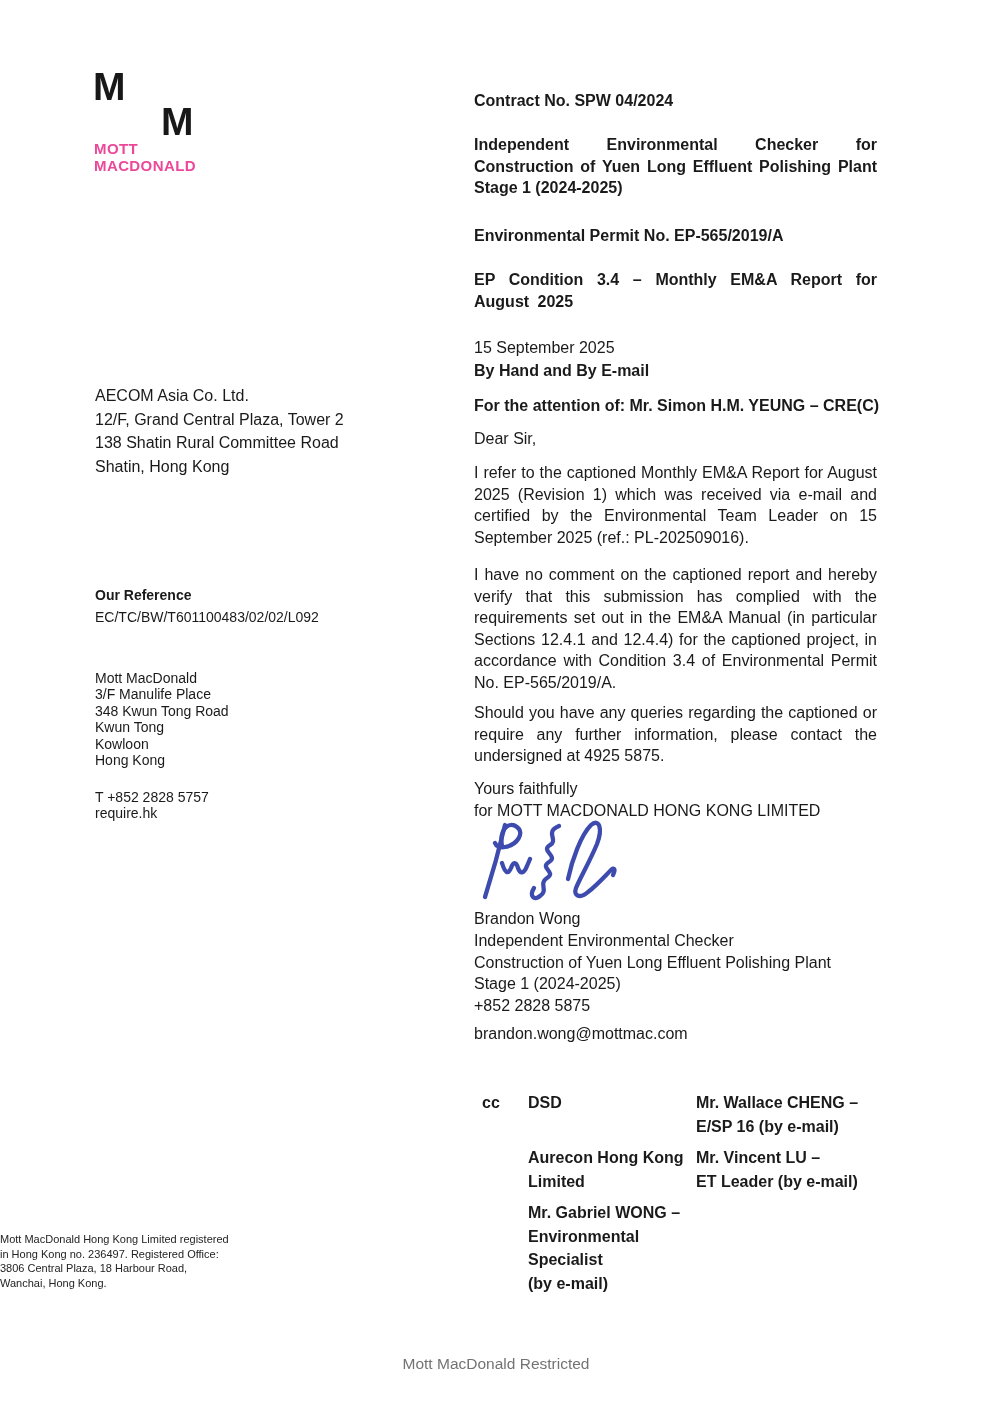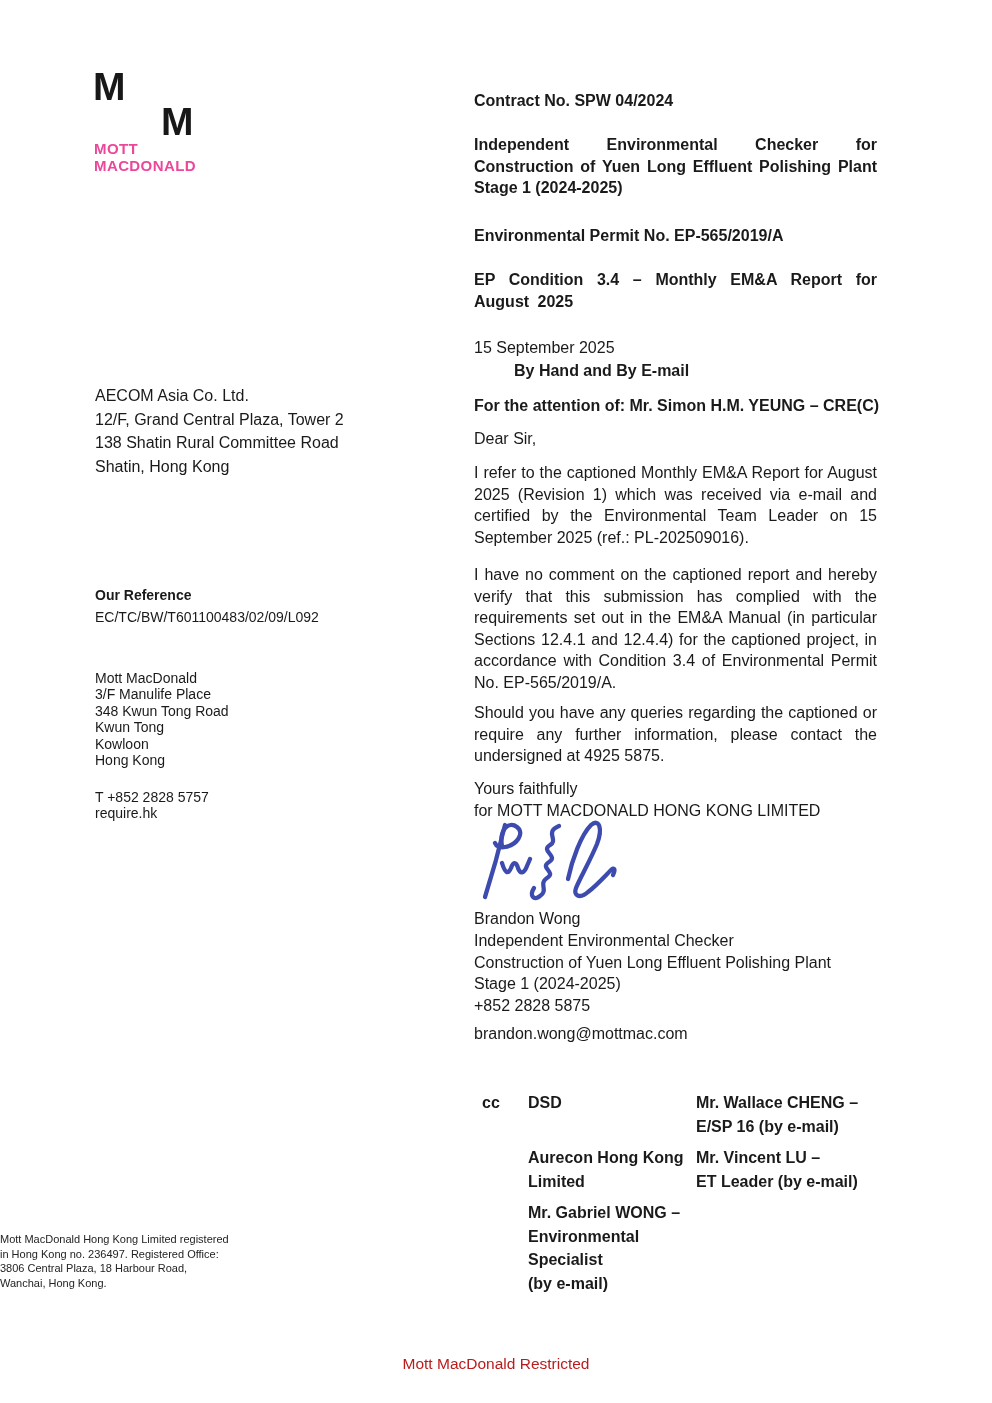--- a/index.html
+++ b/index.html
@@ -29,59 +29,59 @@
   #contact{top:789px;font-size:14px;line-height:16.4px;}
   #regnote{top:1232px;width:230px;font-size:11px;line-height:14.6px;color:#232323;}
 
   
   .rightblk{left:474px;width:403px;font-size:16px;line-height:21.5px;}
   #contract{top:90px;}
   #title{top:134px;}
   #permit{top:225px;}
   #subject{top:269px;word-spacing:4px;}
   #date{top:337px;}
-  #delivery{top:360px;margin-left:40px;}
+  #delivery{top:360px;}
   #attention{top:395px;}
   #salutation{top:428px;}
   #p1{top:462px;}
   #p2{top:564px;}
   #p3{top:702px;}
   #closing{top:778px;}
   #onbehalf{top:800px;}
   #signature-wrap{left:472px;top:816px;width:150px;height:94px;}
   #signer{top:908px;line-height:21.8px;}
   #email{top:1023px;}
 
   
   #cc{left:482px;top:1091px;font-size:16px;line-height:23.5px;display:grid;
       grid-template-columns:46px 168px 205px;row-gap:8px;font-weight:bold;}
   #cc .cell{white-space:pre-line;}
 
-  #restricted{left:0;top:1355px;width:992px;text-align:center;font-size:15.5px;color:#b91c1c;}
+  #restricted{left:0;top:1355px;width:992px;text-align:center;font-size:15.5px;color:#737373;}
 </style>
 </head>
 <body>
 
 <div class="page">
 
   <div>
     <div id="logo-m1" class="abs logo-m">M</div>
     <div id="logo-m2" class="abs logo-m">M</div>
     <div id="logo-w1" class="abs logo-word">MOTT</div>
     <div id="logo-w2" class="abs logo-word">MACDONALD</div>
   </div>
 
   <div id="recipient" class="abs leftblk pre">AECOM Asia Co. Ltd.
 12/F, Grand Central Plaza, Tower 2
 138 Shatin Rural Committee Road
 Shatin, Hong Kong</div>
 
   <div id="ourref" class="abs leftblk">
     <div class="b">Our Reference</div>
-    <div>EC/TC/BW/T601100483/02/09/L092</div>
+    <div>EC/TC/BW/T601100483/02/02/L092</div>
   </div>
 
   <div id="sender" class="abs leftblk pre">Mott MacDonald
 3/F Manulife Place
 348 Kwun Tong Road
 Kwun Tong
 Kowloon
 Hong Kong</div>
 
   <div id="contact" class="abs leftblk">

